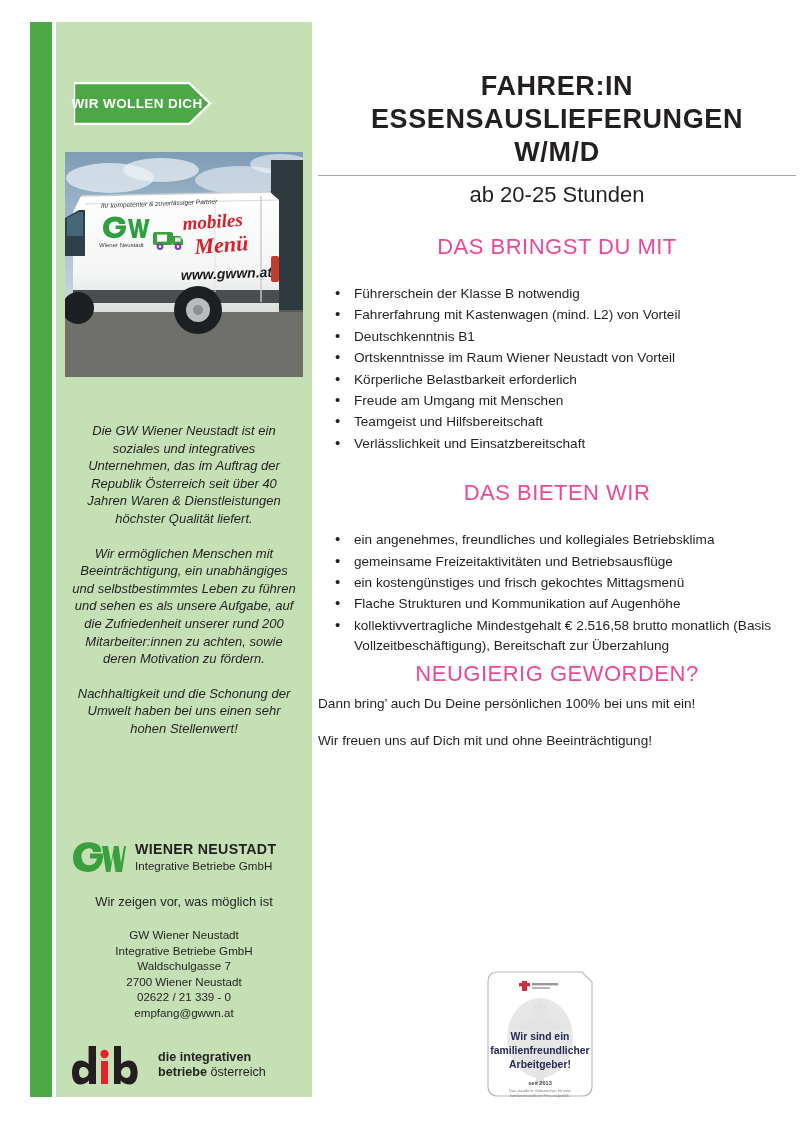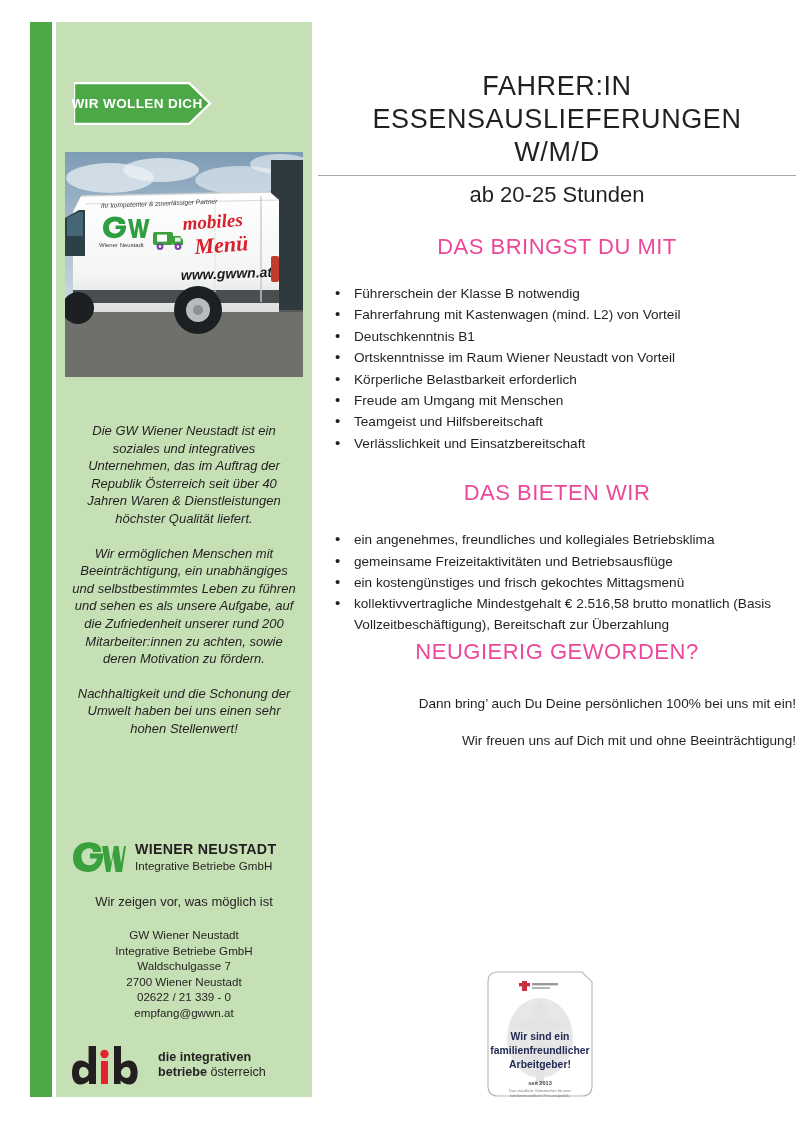--- a/index.html
+++ b/index.html
@@ -143,21 +143,21 @@
   
   .main {
     position: absolute;
     left: 318px; top: 70px;
     width: 478px;
   }
   .job-title {
     margin: 0;
     text-align: center;
     font-size: 27px;
-    font-weight: normal;
+    font-weight: bold;
     line-height: 33px;
     letter-spacing: 0.6px;
     color: #231f20;
   }
   .title-rule {
     border: 0;
     border-top: 1px solid #a6a6a6;
     margin: 6px 0 6px 0;
     width: 100%;
   }
@@ -193,22 +193,22 @@
   }
   ul.bullets li::before {
     content: "\2022";
     position: absolute;
     left: -17px; top: -1px;
     font-size: 15px;
     color: #231f20;
   }
 
   .closing {
-    margin: 28px 0 0 0;
-    text-align: right;
+    margin: 6px 0 0 0;
+    text-align: left;
     font-size: 13.6px;
     line-height: 21px;
     color: #231f20;
   }
   .closing.second { margin-top: 16px; }
 
   
   .badge {
     position: absolute;
     left: 478px; top: 968px;
@@ -386,20 +386,21 @@
     <li>Teamgeist und Hilfsbereitschaft</li>
     <li>Verlässlichkeit und Einsatzbereitschaft</li>
   </ul>
 
   <h2 class="section-head">DAS BIETEN WIR</h2>
 
   <ul class="bullets">
     <li>ein angenehmes, freundliches und kollegiales Betriebsklima</li>
     <li>gemeinsame Freizeitaktivitäten und Betriebsausflüge</li>
     <li>ein kostengünstiges und frisch gekochtes Mittagsmenü</li>
+    <li>Flache Strukturen und Kommunikation auf Augenhöhe</li>
     <li>kollektivvertragliche Mindestgehalt € 2.516,58 brutto monatlich (Basis Vollzeitbeschäftigung), Bereitschaft zur Überzahlung</li>
   </ul>
 
   <h2 class="section-head tight">NEUGIERIG GEWORDEN?</h2>
 
   <p class="closing">Dann bring’ auch Du Deine persönlichen 100% bei uns mit ein!</p>
   <p class="closing second">Wir freuen uns auf Dich mit und ohne Beeinträchtigung!</p>
 </div>
 
 <div class="badge">

